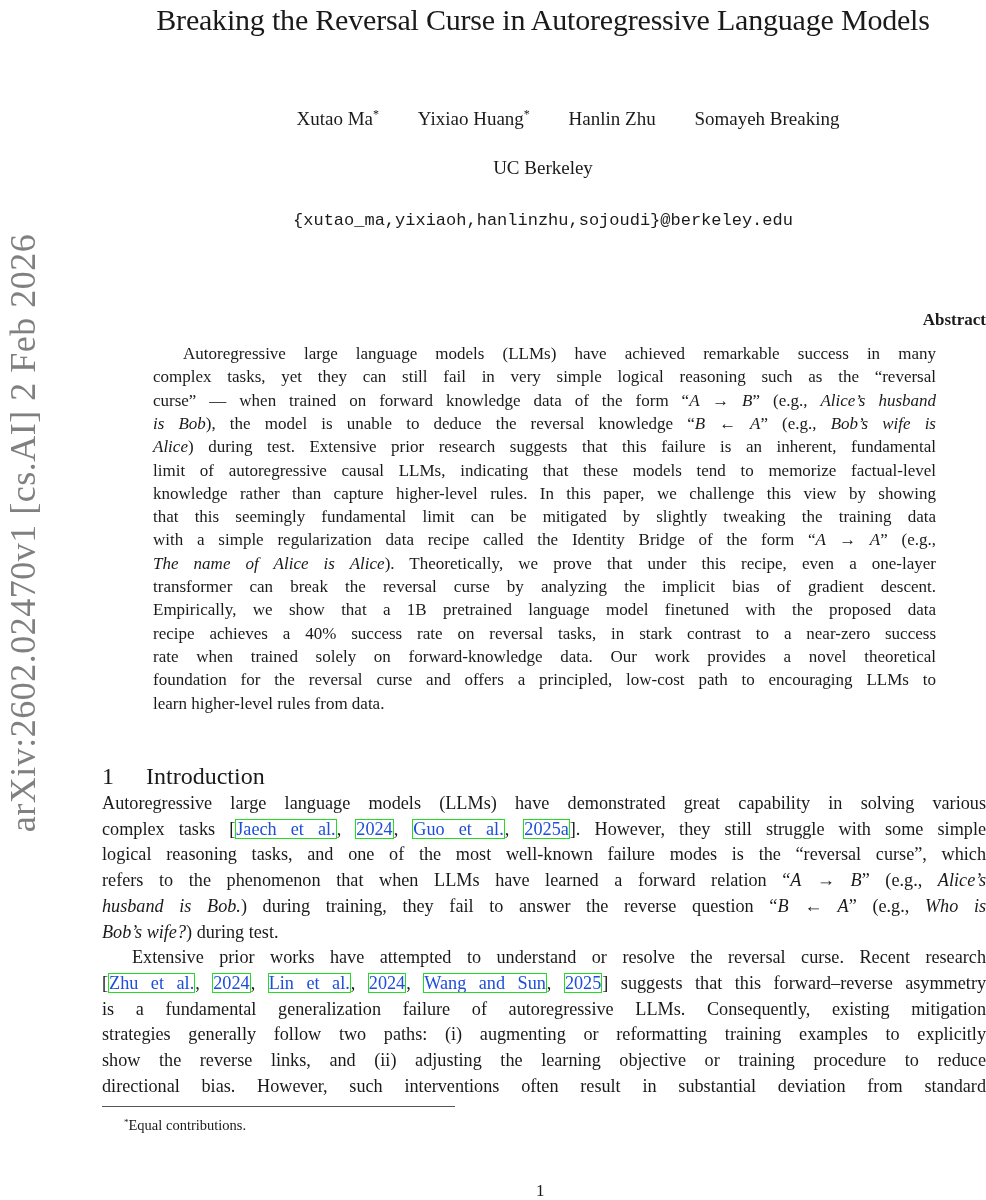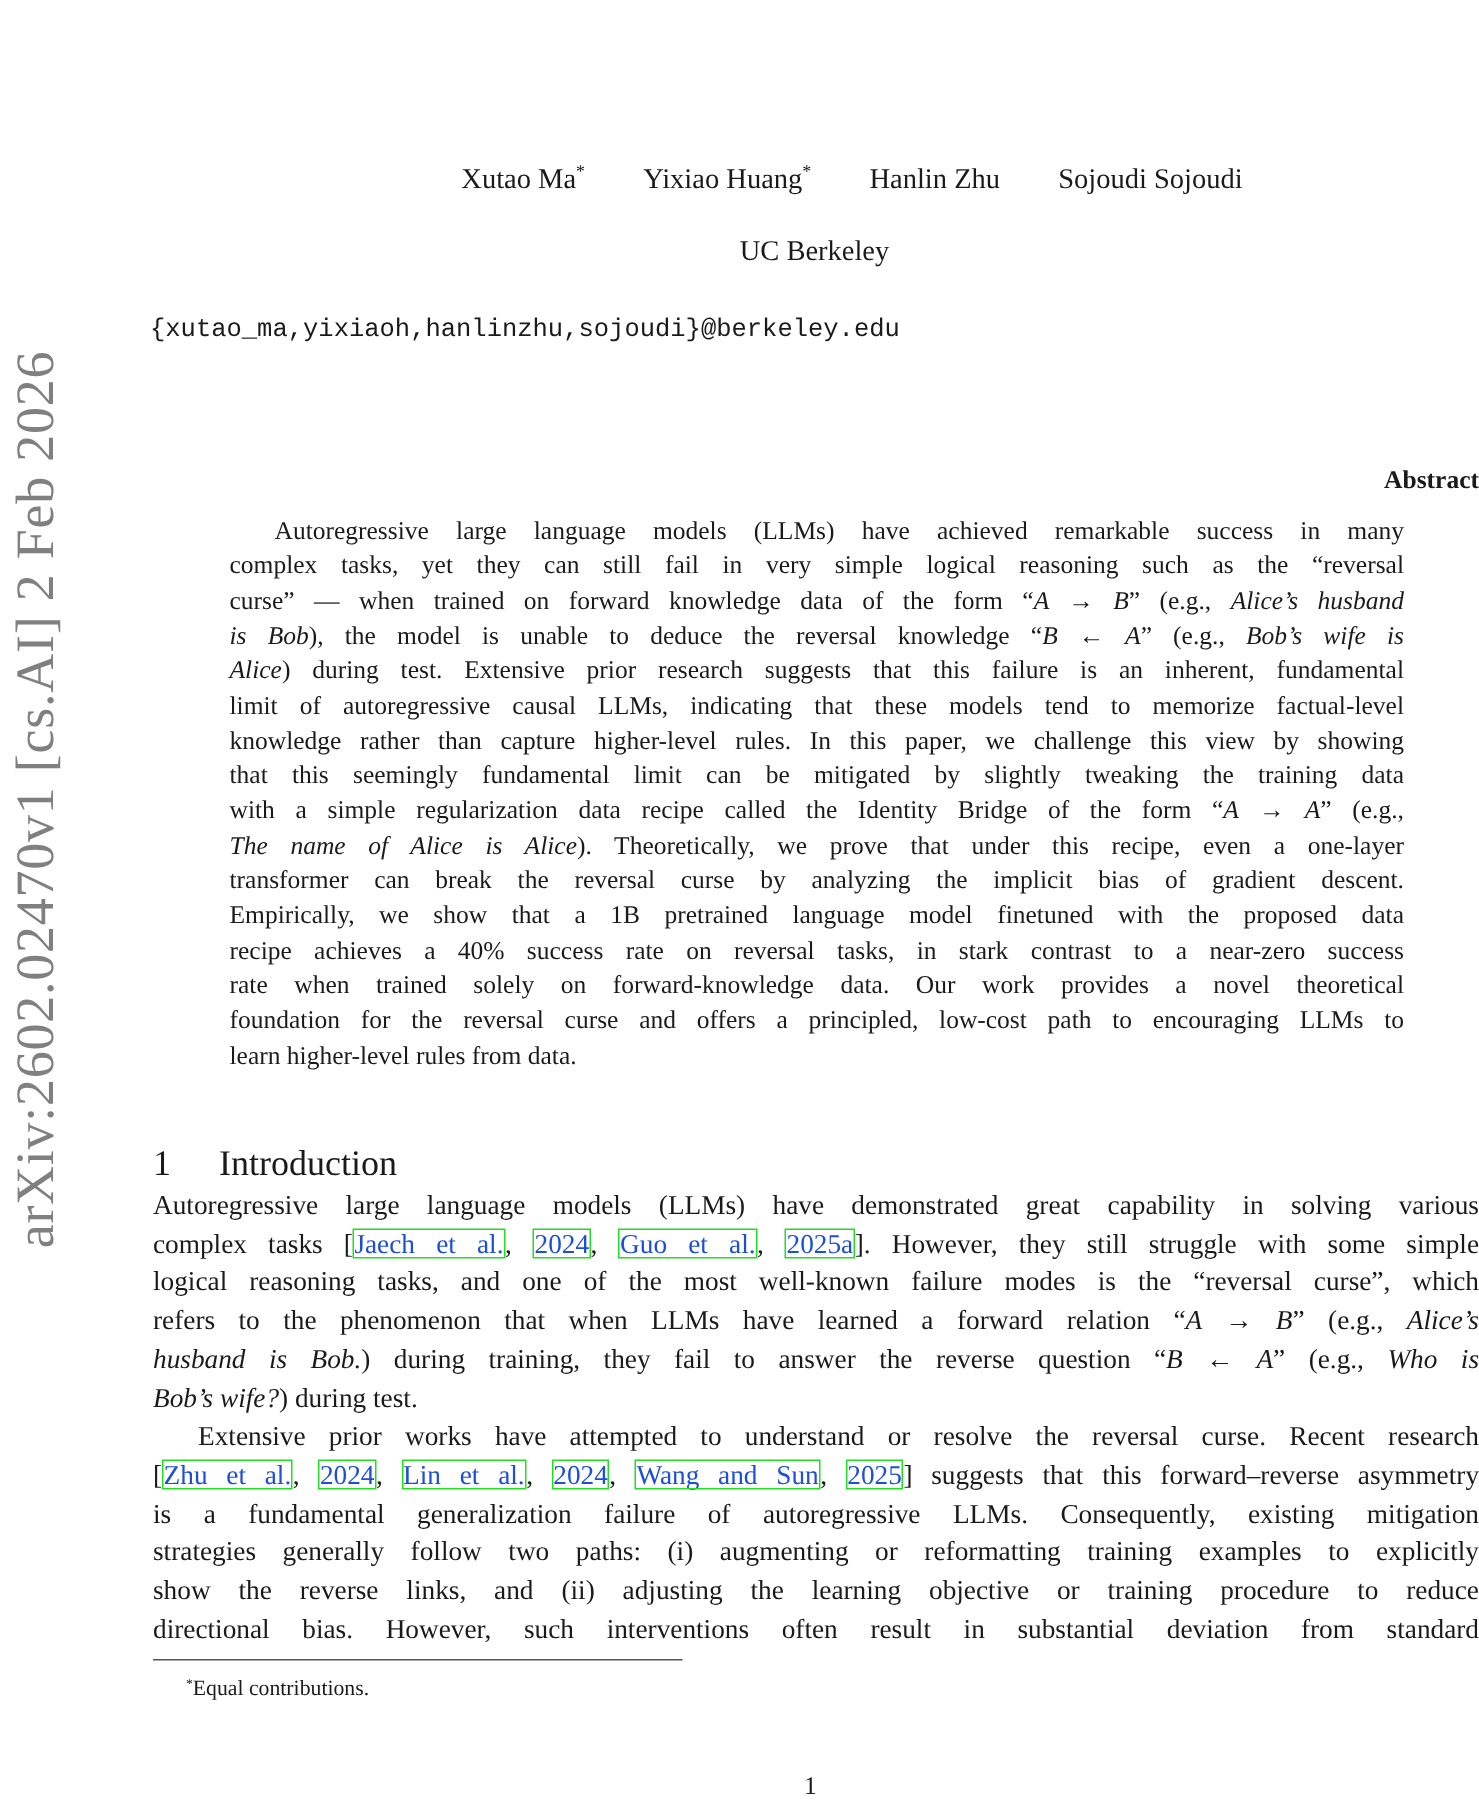--- a/index.html
+++ b/index.html
@@ -16,21 +16,21 @@
     left: 150px; width: 836px; top: 101px; text-align: center;
     font-size: 19px; line-height: 26px; word-spacing: 0px;
   }
   .author { display: inline-block; margin: 0 17px; text-align: center; }
   .author sup { font-size: 12px; vertical-align: 7px; }
   .affil {
     left: 100px; width: 886px; top: 155px; text-align: center;
     font-size: 19px; line-height: 26px;
   }
   .email {
-    left: 100px; width: 886px; top: 208px; text-align: left;
+    left: 100px; width: 886px; top: 208px; text-align: center;
     font-family: "Liberation Mono", "DejaVu Sans Mono", monospace; font-size: 17px; line-height: 26px;
   }
   .arxiv-id {
     left: -287px; top: 510px; width: 620px; height: 46px;
     transform: rotate(-90deg); transform-origin: center center;
     font-size: 36px; line-height: 46px; color: #808080; text-align: center; white-space: nowrap;
     letter-spacing: 0.5px;
   }
   .abstract-head {
     left: 100px; width: 886px; top: 308px; text-align: right;
@@ -57,27 +57,28 @@
   .footnote-rule { left: 102px; top: 1106px; width: 353px; height: 1px; background: #555; }
   .footnote { left: 124px; top: 1112px; font-size: 14.5px; line-height: 20px; }
   .footnote sup { font-size: 9px; vertical-align: 5px; }
   .page-num { left: 536px; top: 1181px; font-size: 17px; line-height: 20px; }
   i, em { font-style: italic; }
 </style>
 </head>
 <body>
 
 <div class="abs title">
+  <div>Breaking the Reversal Curse in Autoregressive Language Models</div>
 </div>
 
 <div class="abs authors">
   <span class="author"><span>Xutao Ma</span><sup>*</sup></span>
   <span class="author"><span>Yixiao Huang</span><sup>*</sup></span>
   <span class="author"><span>Hanlin Zhu</span></span>
-  <span class="author"><span>Sojoudi Sojoudi</span></span>
+  <span class="author"><span>Somayeh Breaking</span></span>
 </div>
 
 <div class="abs affil">UC Berkeley</div>
 <div class="abs email">{xutao_ma,yixiaoh,hanlinzhu,sojoudi}@berkeley.edu</div>
 
 <div class="abs arxiv-id">arXiv:2602.02470v1  [cs.AI]  2 Feb 2026</div>
 
 <div class="abs abstract-head">Abstract</div>
 
 <div class="abs abs-line indent" style="top:342px"><span>Autoregressive large language models (LLMs) have achieved remarkable success in many</span></div>

